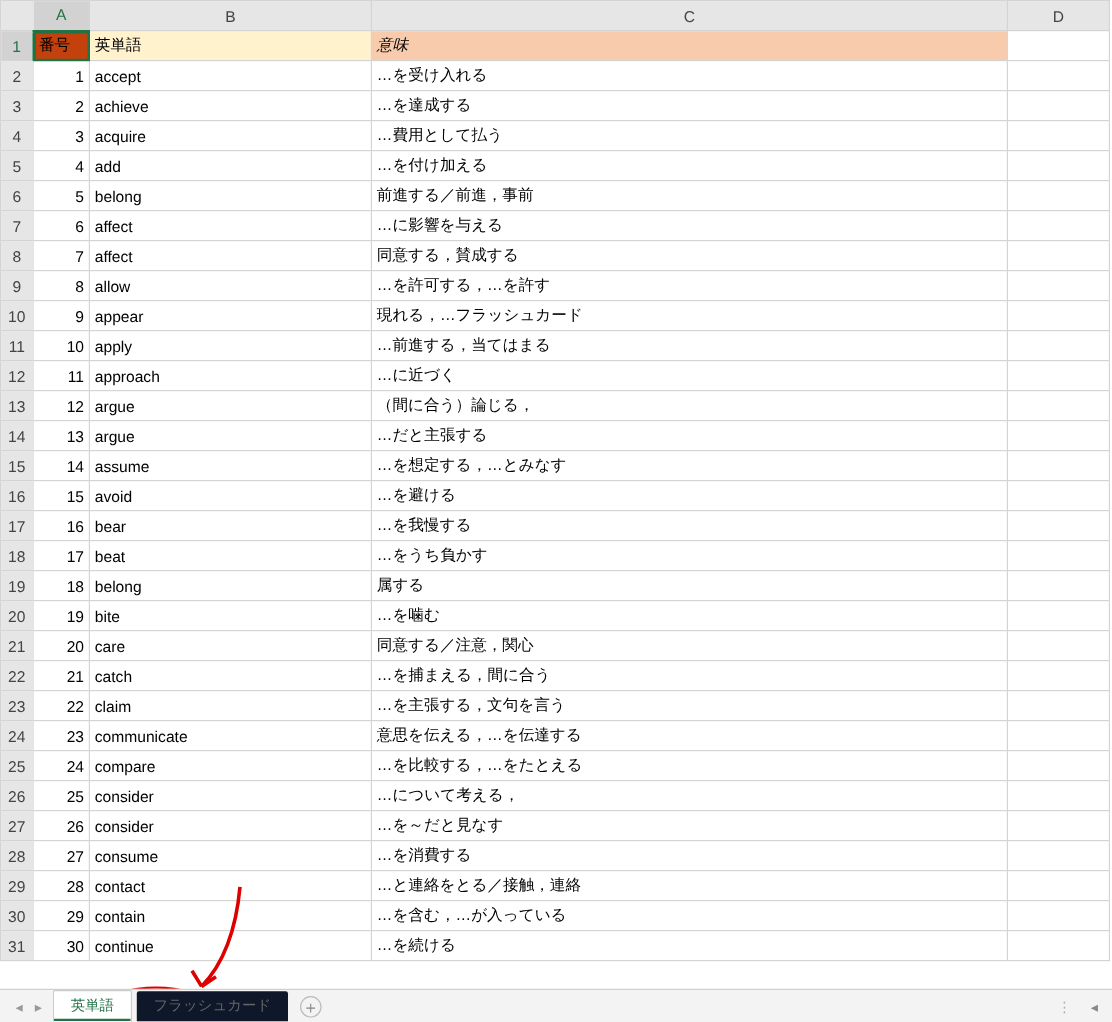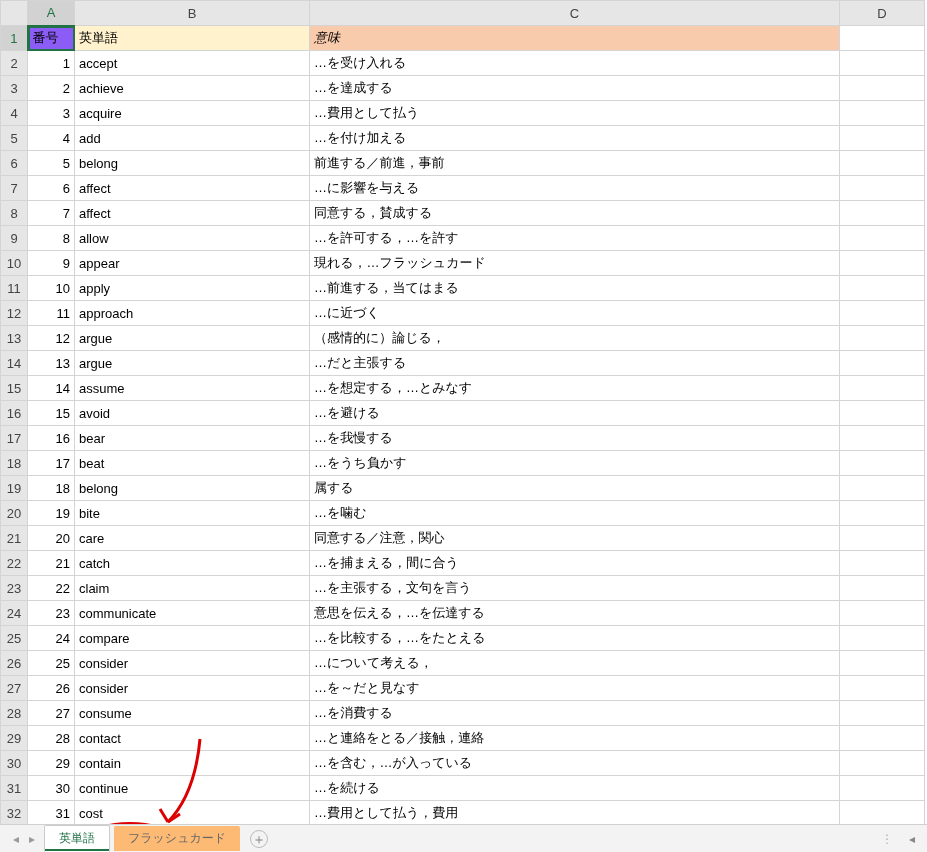--- a/index.html
+++ b/index.html
@@ -57,21 +57,21 @@
     background: #d2d2d2;
     border-right: 2px solid #217346;
     color: #217346;
   }
   .cell { background: #fff; }
   .cell.selcell {
     outline: 2px solid #217346;
     outline-offset: -2px;
   }
   
-  .hdr-a { background: #8b5cf6; border: 1px solid #888; margin-top: 16px; }
+  .hdr-a { background: #c2410c; border: 1px solid #888; margin-top: 16px; }
   .hdr-b { background: #fff2cc; border: 1px solid #888; }
   .hdr-c { background: #f8cbad; border: 1px solid #888; font-style: italic; }
   
   .bordered { border: 1px solid #000; }
   .num { text-align: right !important; }
 
   .col-a { width: 47px; }
   .col-b { width: 235px; }
   .col-c { width: 530px; }
   .col-d { width: 85px; }
@@ -108,21 +108,21 @@
   }
   .tab.active {
     background: #fff;
     border-bottom: 1px solid #fff;
     color: #217346;
     font-weight: normal;
     border-top: 1px solid #ccc;
     box-shadow: inset 0 -2px 0 #217346;
   }
   .tab.inactive {
-    background: #fdba74;
+    background: #0f172a;
     border: none;
     color: #666;
   }
   .newtab {
     margin-left: 10px;
     width: 18px;
     height: 18px;
     border: 1px solid #bbb;
     border-radius: 50%;
     display: flex;
@@ -264,21 +264,21 @@
         <td class="rowhead">12</td>
         <td class="cell bordered num">11</td>
         <td class="cell bordered">approach</td>
         <td class="cell bordered">…に近づく</td>
         <td class="cell"></td>
       </tr>
       <tr>
         <td class="rowhead">13</td>
         <td class="cell bordered num">12</td>
         <td class="cell bordered">argue</td>
-        <td class="cell bordered">（感情的に）論じる，</td>
+        <td class="cell bordered">（間に合う）論じる，</td>
         <td class="cell"></td>
       </tr>
       <tr>
         <td class="rowhead">14</td>
         <td class="cell bordered num">13</td>
         <td class="cell bordered">argue</td>
         <td class="cell bordered">…だと主張する</td>
         <td class="cell"></td>
       </tr>
       <tr>
@@ -391,27 +391,20 @@
         <td class="cell bordered num">29</td>
         <td class="cell bordered">contain</td>
         <td class="cell bordered">…を含む，…が入っている</td>
         <td class="cell"></td>
       </tr>
       <tr>
         <td class="rowhead">31</td>
         <td class="cell bordered num">30</td>
         <td class="cell bordered">continue</td>
         <td class="cell bordered">…を続ける</td>
-        <td class="cell"></td>
-      </tr>
-      <tr>
-        <td class="rowhead">32</td>
-        <td class="cell bordered num">31</td>
-        <td class="cell bordered">cost</td>
-        <td class="cell bordered">…費用として払う，費用</td>
         <td class="cell"></td>
       </tr>
     </tbody>
 </table>
 
 <svg class="anno anno-arrow" viewBox="0 0 60 100">
   <path d="M50 5 Q 45 60 18 88" stroke="#d00" stroke-width="3" fill="none"></path>
   <path d="M18 88 L10 75 M18 88 L30 80" stroke="#d00" stroke-width="3" fill="none"></path>
 </svg>
 <div class="anno anno-circle"></div>

